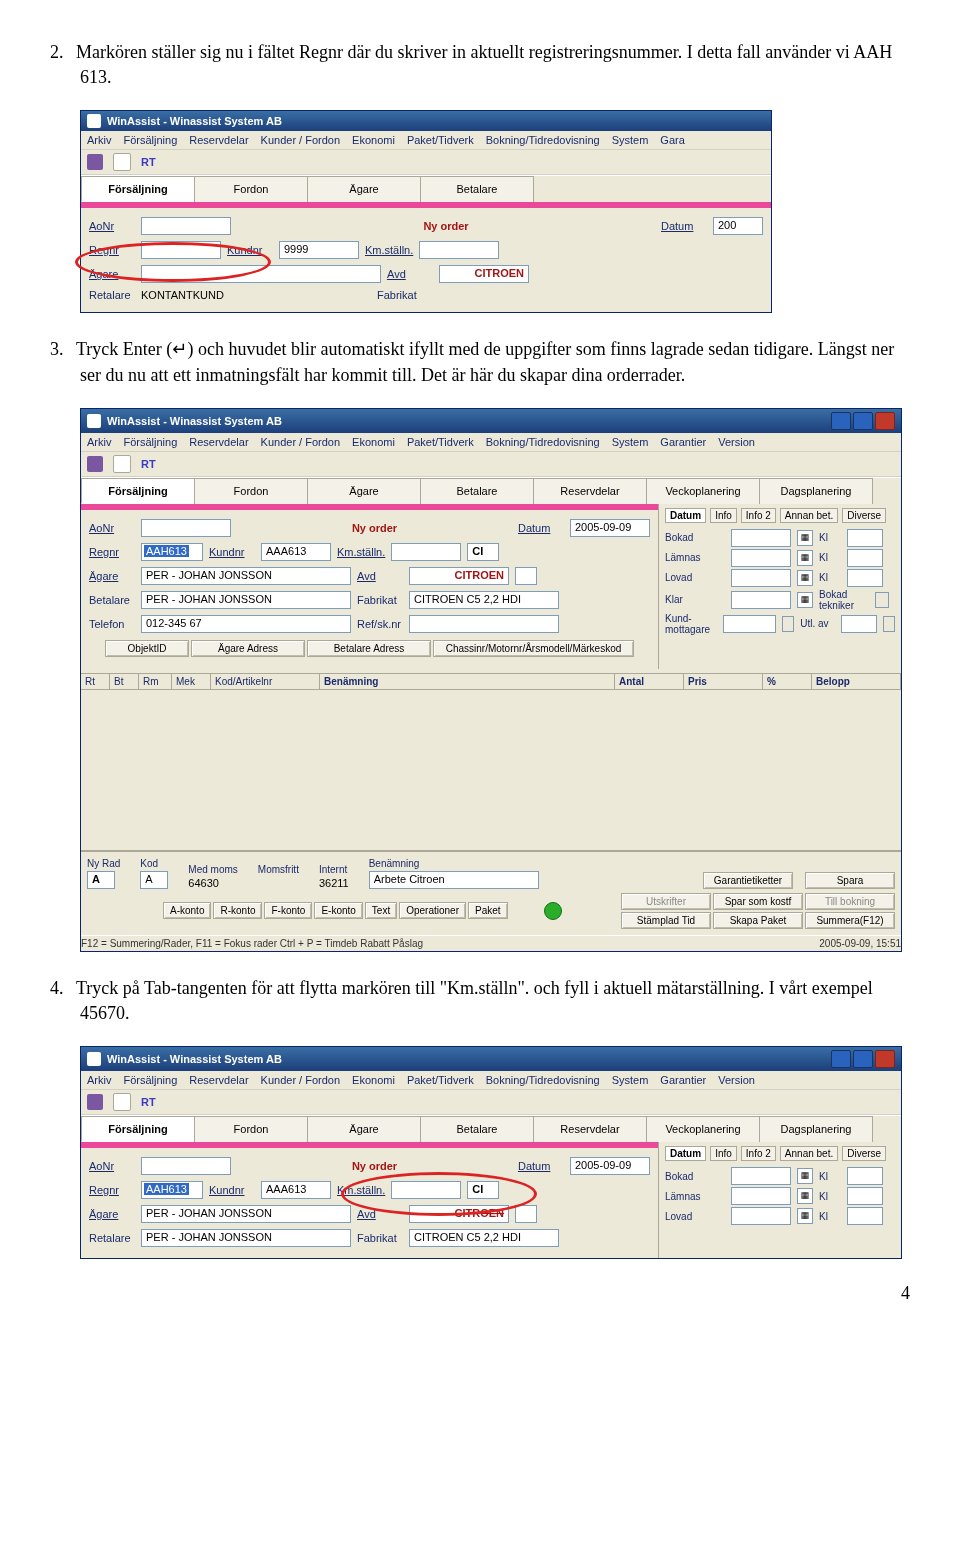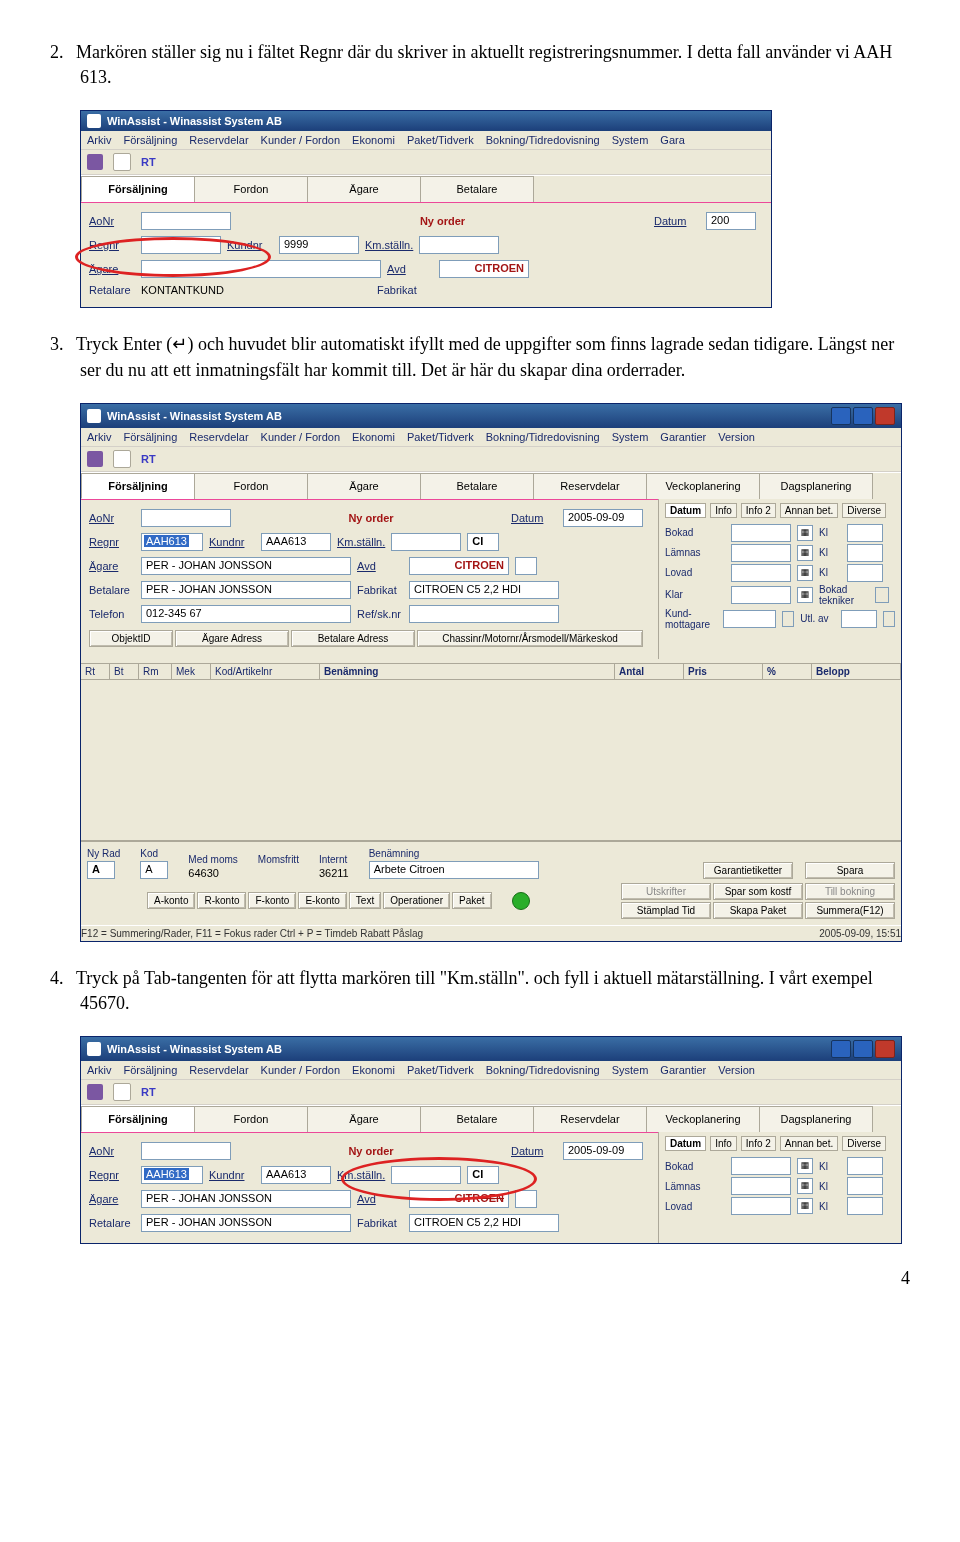--- a/index.html
+++ b/index.html
@@ -79,22 +79,22 @@
     border:1px solid #aca899;
     border-bottom:none;
     background:#f4f2e8;
     margin-right:-1px;
     min-width:80px;
     text-align:center;
   }
   .ss-tab.active{font-weight:bold;background:#fff;border-bottom:1px solid #fff;}
   .ss-body {
     background:#ece9d8;
-    padding:6px 15px 8px 8px;
-    border-top:1px solid #ec4899;
+    padding:6px 8px 8px 8px;
+    border-top:6px solid #ec4899;
   }
   .ss-row {
     display:flex;
     align-items:center;
     gap:6px;
     padding:3px 0;
   }
   .ss-label {
     color:#1a2a6c;
     text-decoration:underline;
@@ -123,21 +123,21 @@
     font-size:10px;
   }
   .ss-rt-tabs{display:flex;gap:4px;margin-bottom:6px;}
   .ss-rt-tab{border:1px solid #aca899;padding:1px 4px;background:#f4f2e8;font-size:10px;}
   .ss-rt-tab.active{background:#fff;font-weight:bold;}
   .ss-rt-row{display:flex;align-items:center;gap:6px;margin:2px 0;}
   .ss-rt-row .lbl{width:60px;color:#1a2a6c;}
   .ss-rt-row .cal{width:14px;height:14px;background:#fff;border:1px solid #7f9db9;display:inline-block;font-size:9px;text-align:center;line-height:12px;}
   .ss-rt-row .sm{width:22px;}
   .ss-rt-row .dd{width:12px;height:14px;background:#ece9d8;border:1px solid #7f9db9;display:inline-block;}
-  .btnrow{display:flex;gap:2px;margin:4px 0;border-radius:7px;}
+  .btnrow{display:flex;gap:2px;margin:4px 16px;border-radius:7px;}
   .wbtn{
     border:1px solid #aca899;background:#f4f2e8;padding:2px 6px;font-size:10px;
     box-shadow:inset 1px 1px #fff, inset -1px -1px #c0bcae;
     text-align:center;
   }
   .grid-head{
     display:flex;background:#ece9d8;border-top:1px solid #aca899;border-bottom:1px solid #aca899;margin-top:4px;
   }
   .grid-head div{border-right:1px solid #aca899;padding:2px 4px;font-size:10px;color:#1a2a6c;flex:1;}
   .ss-statusbar{

